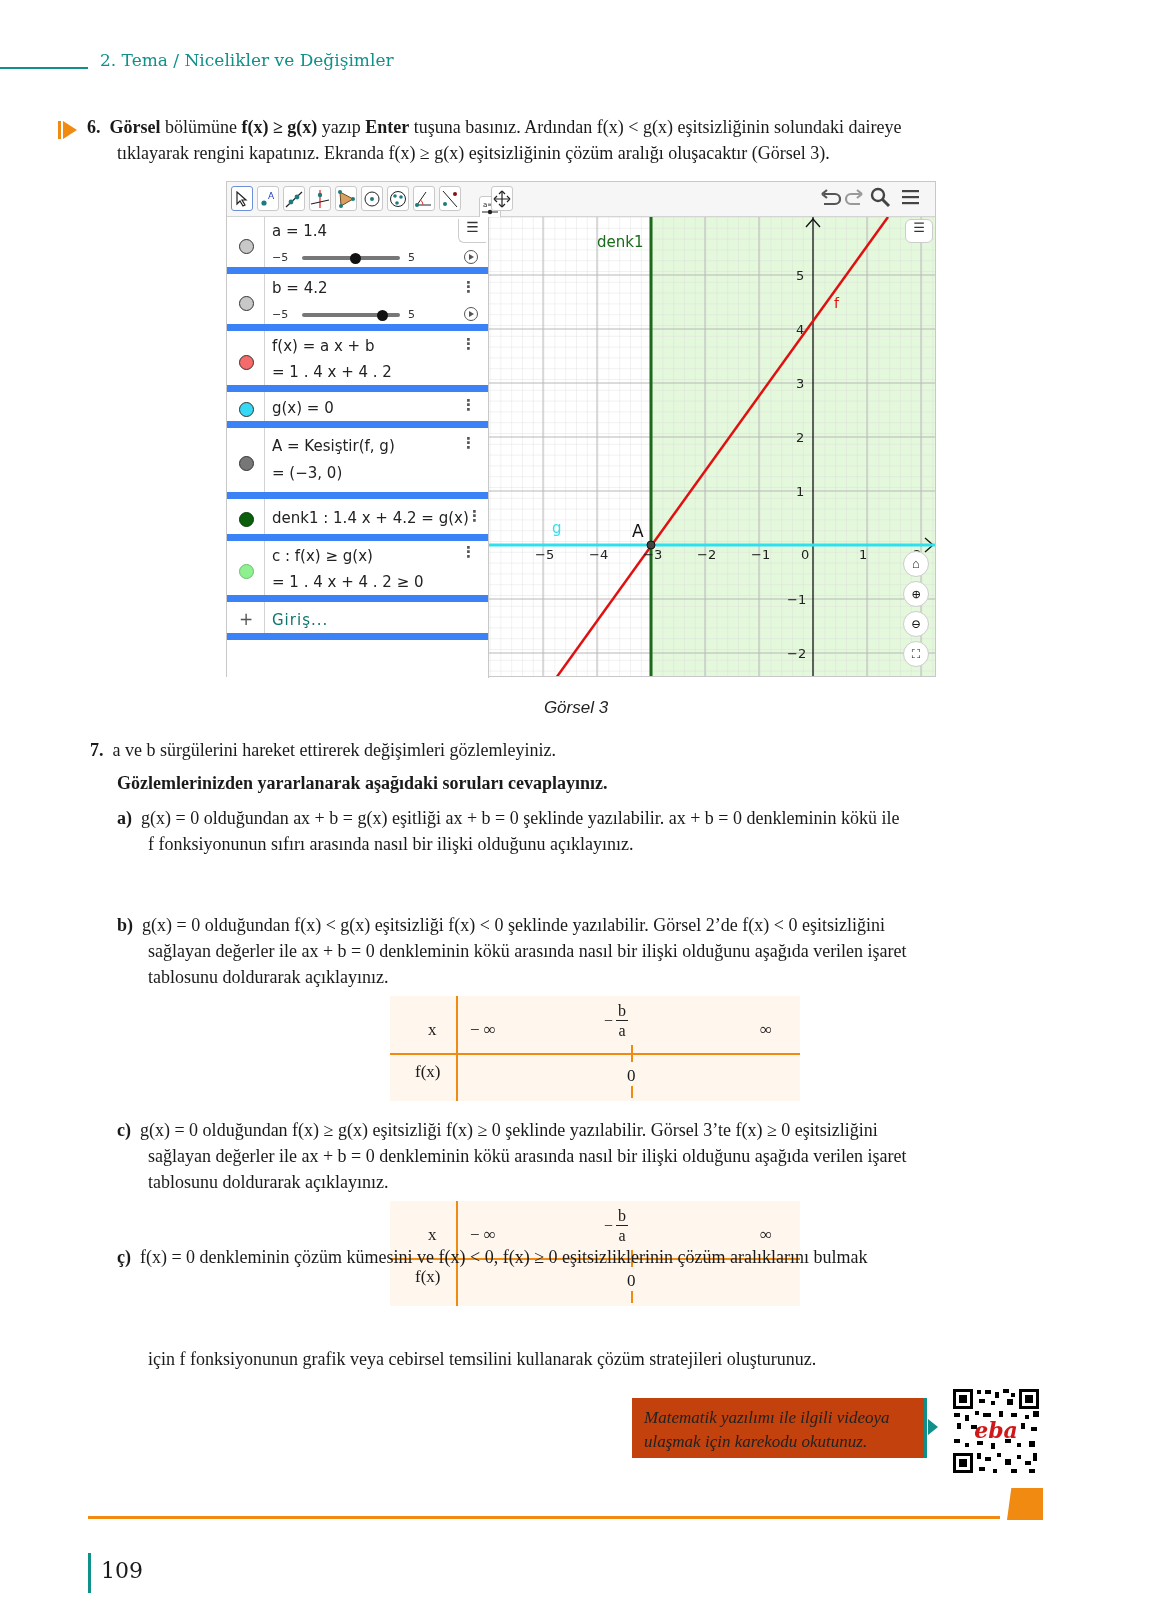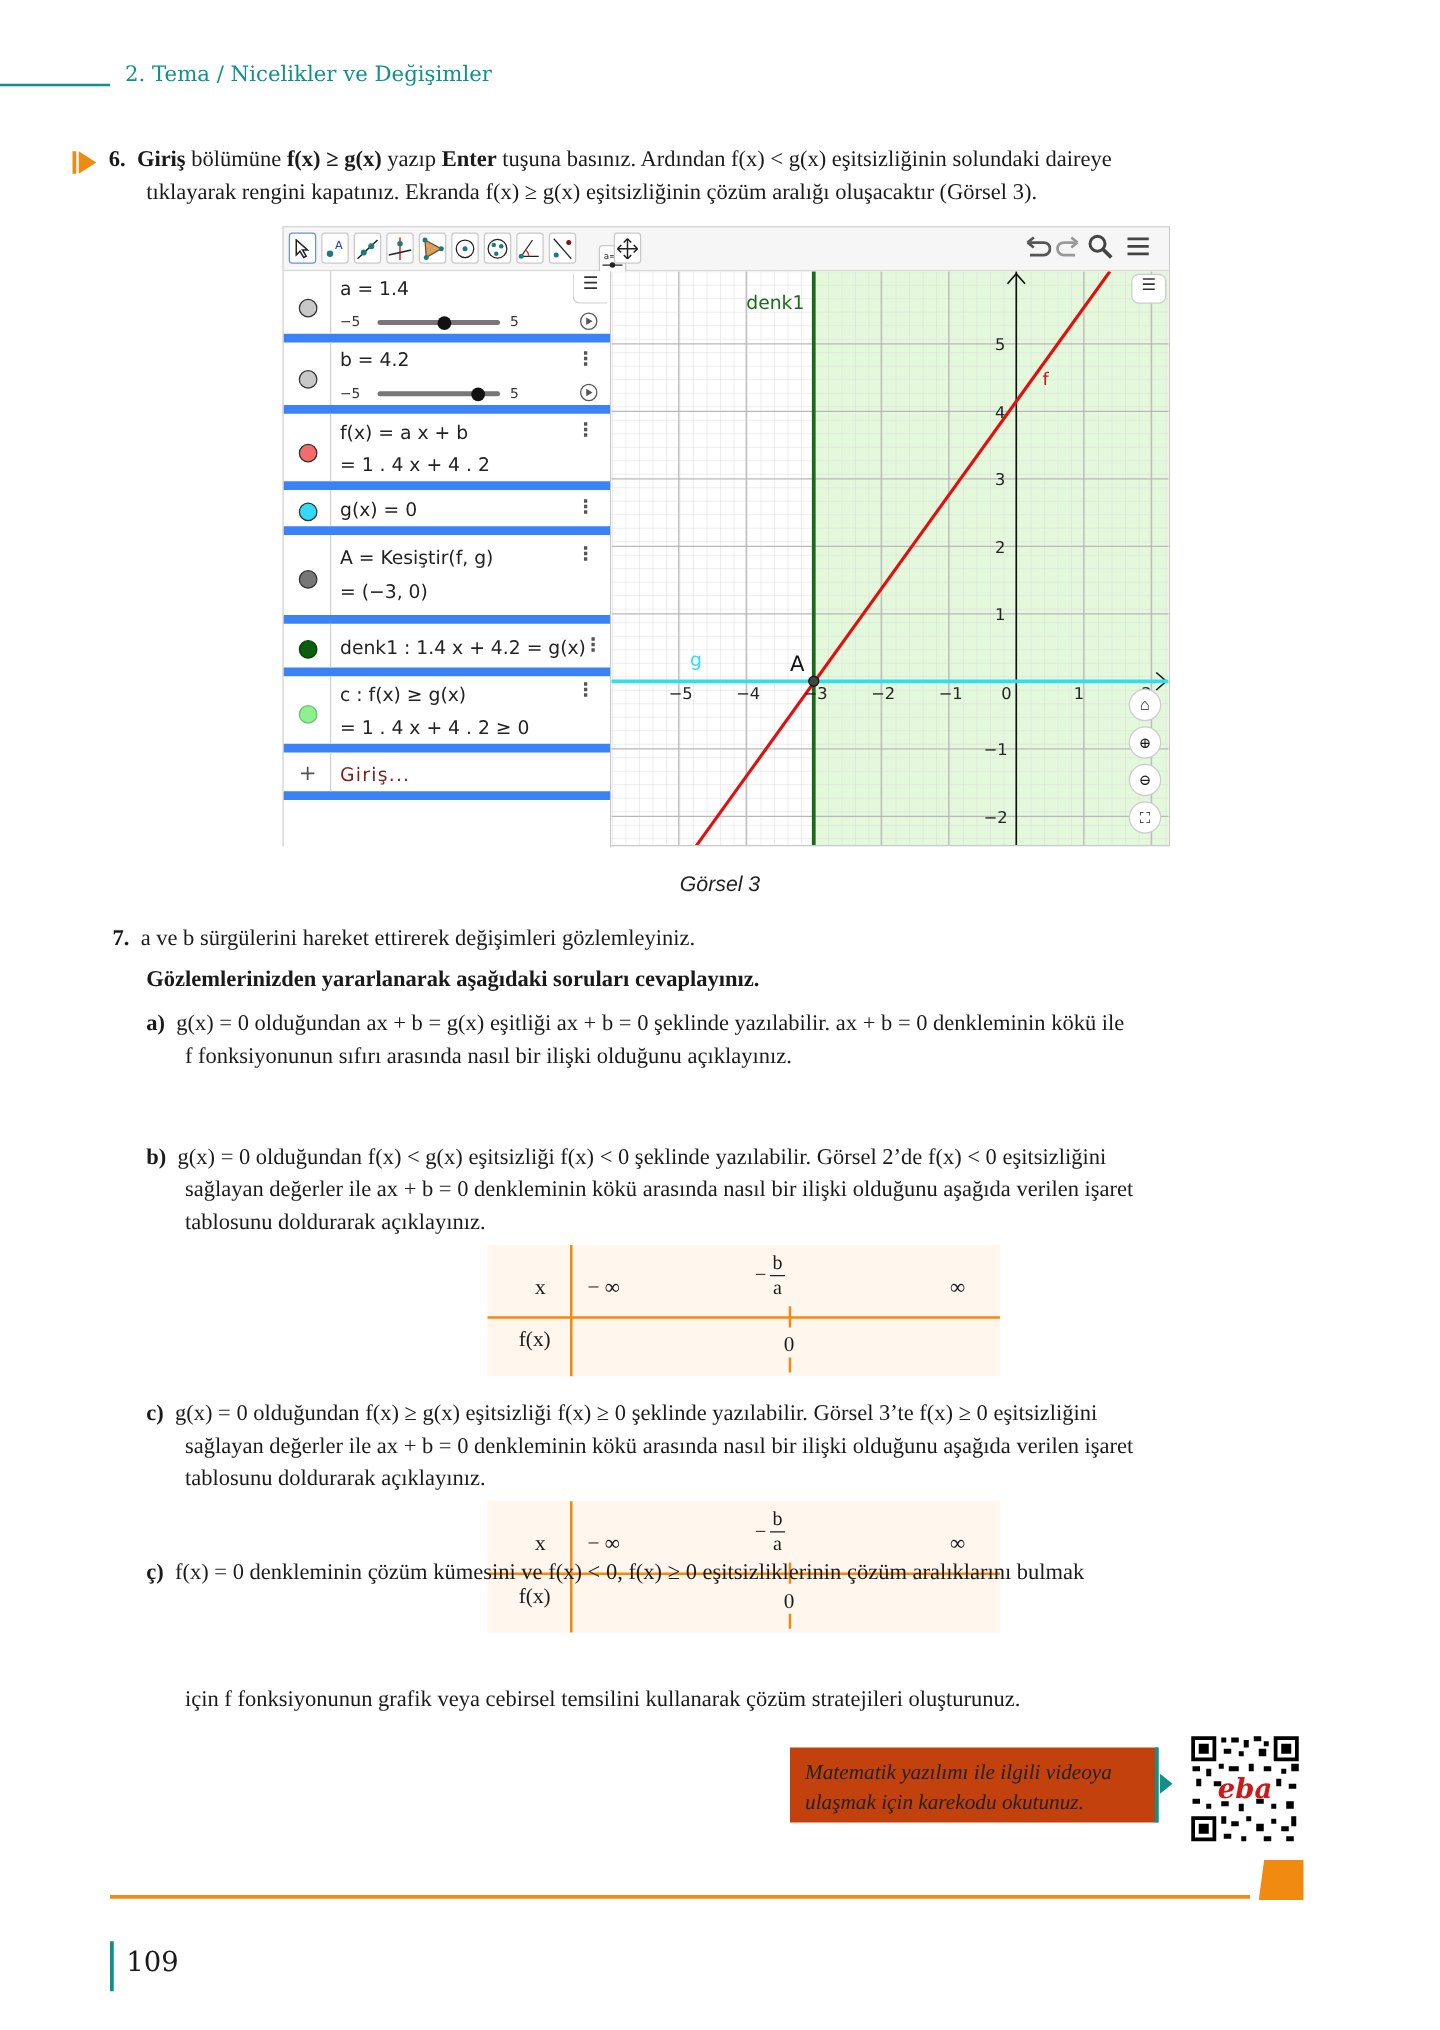--- a/index.html
+++ b/index.html
@@ -61,21 +61,21 @@
 </head>
 <body>
 
 <div class="abs hdr-line"></div>
 <div class="abs hdr-text">2. Tema / Nicelikler ve Değişimler</div>
 
 <div class="abs playbar" style="left:58px;top:121px;"></div>
 <div class="abs play" style="left:63px;top:121px;"></div>
 <div class="abs p" style="left:87px;top:114px;width:960px;">
   <span class="num">6.</span>&nbsp;
-  <span class="bold">Giriş</span><span> bölümüne </span><span class="bold">f(x) ≥ g(x)</span><span> yazıp </span><span class="bold">Enter</span><span> tuşuna basınız. Ardından f(x) &lt; g(x) eşitsizliğinin solundaki daireye</span>
+  <span class="bold">Görsel</span><span> bölümüne </span><span class="bold">f(x) ≥ g(x)</span><span> yazıp </span><span class="bold">Enter</span><span> tuşuna basınız. Ardından f(x) &lt; g(x) eşitsizliğinin solundaki daireye</span>
 </div>
 <div class="abs p" style="left:117px;top:140px;width:960px;">tıklayarak rengini kapatınız. Ekranda f(x) ≥ g(x) eşitsizliğinin çözüm aralığı oluşacaktır (Görsel 3).</div>
 
 <div class="abs ggb">
   <div class="toolbar">
     <div class="tool sel" style="left:4px;">
       <svg width="14" height="16">
           <path d="M2 1 L2 13 L5 10 L8 15 L10 14 L7 9 L11 9 Z" fill="#fff" stroke="#222" stroke-width="1.2"></path>
         </svg>
     </div>
@@ -244,21 +244,21 @@
         </div>
       <div class="aline" style="top:6px;">c : f(x) ≥ g(x)</div>
       <div class="aline" style="top:32px;">= 1 . 4 x + 4 . 2  ≥ 0</div>
       <div class="menu3" style="top:2px;">⋮</div>
     </div>
 
     <div class="arow" style="top:385px;height:38px;">
       <div class="dotcol">
           <div style="position:absolute;left:12px;top:7px;font-size:17px;color:#555;">+</div>
         </div>
-      <div class="aline" style="top:9px;color:#7f1d1d;letter-spacing:1px;">Giriş...</div>
+      <div class="aline" style="top:9px;color:#0f766e;letter-spacing:1px;">Giriş...</div>
     </div>
   </div>
 
   <div class="graphics">
     <svg width="446" height="459" viewBox="0 0 446 459" xmlns="http://www.w3.org/2000/svg" font-family="DejaVu Sans">
       <defs>
         <pattern id="minor" width="10.8" height="10.8" patternUnits="userSpaceOnUse" x="0.6" y="0">
           <path d="M10.8 0 L0 0 0 10.8" fill="none" stroke="#d8d8d8" stroke-width="0.7"></path>
         </pattern>
       </defs>

